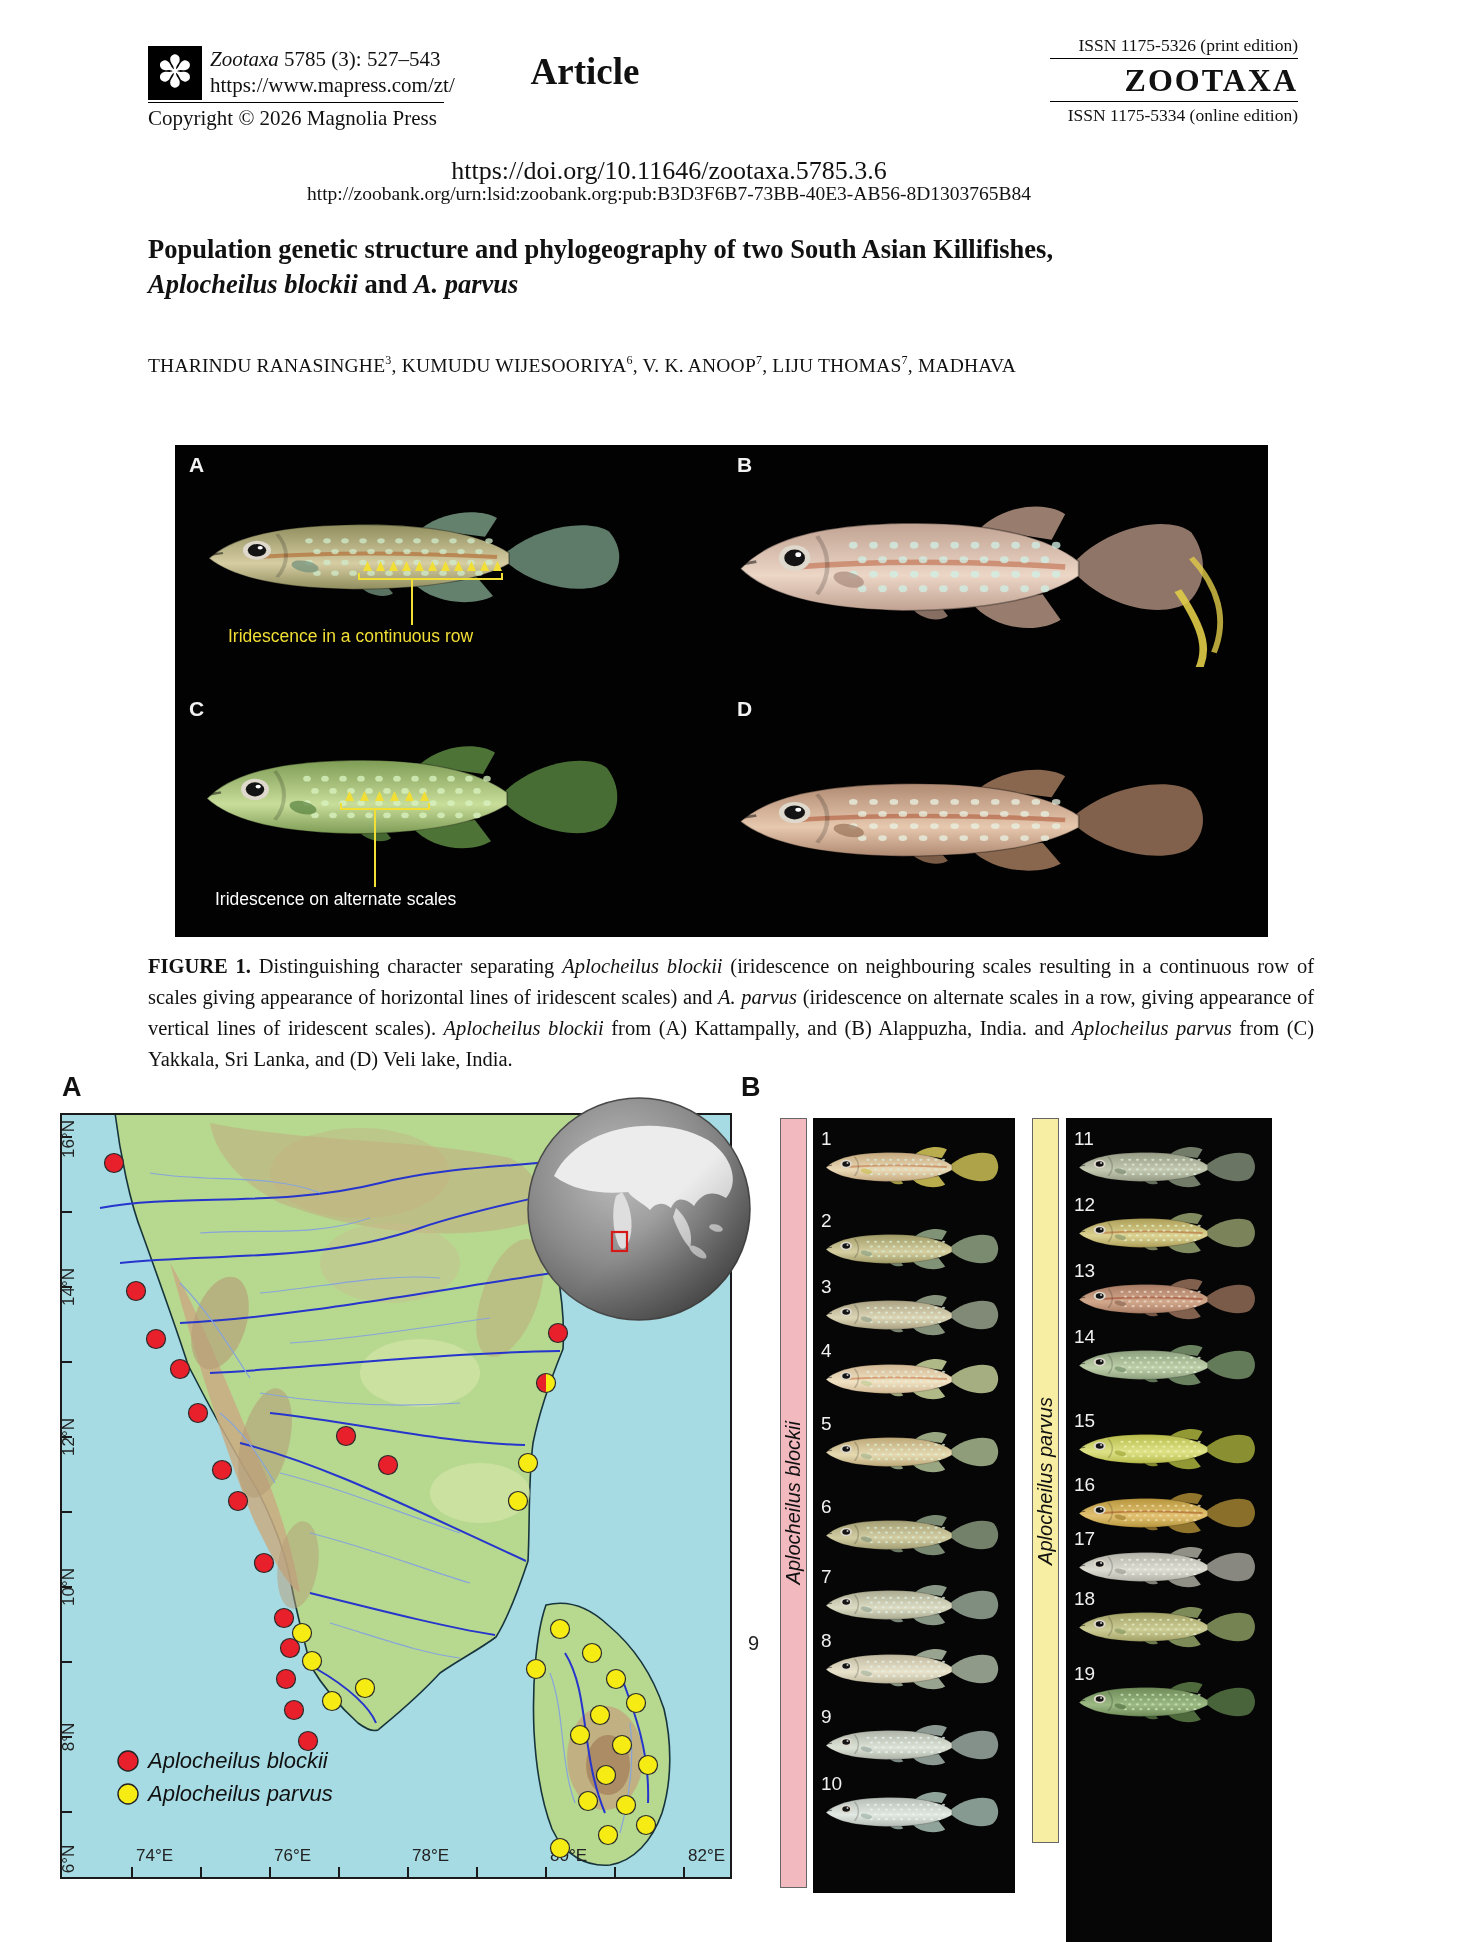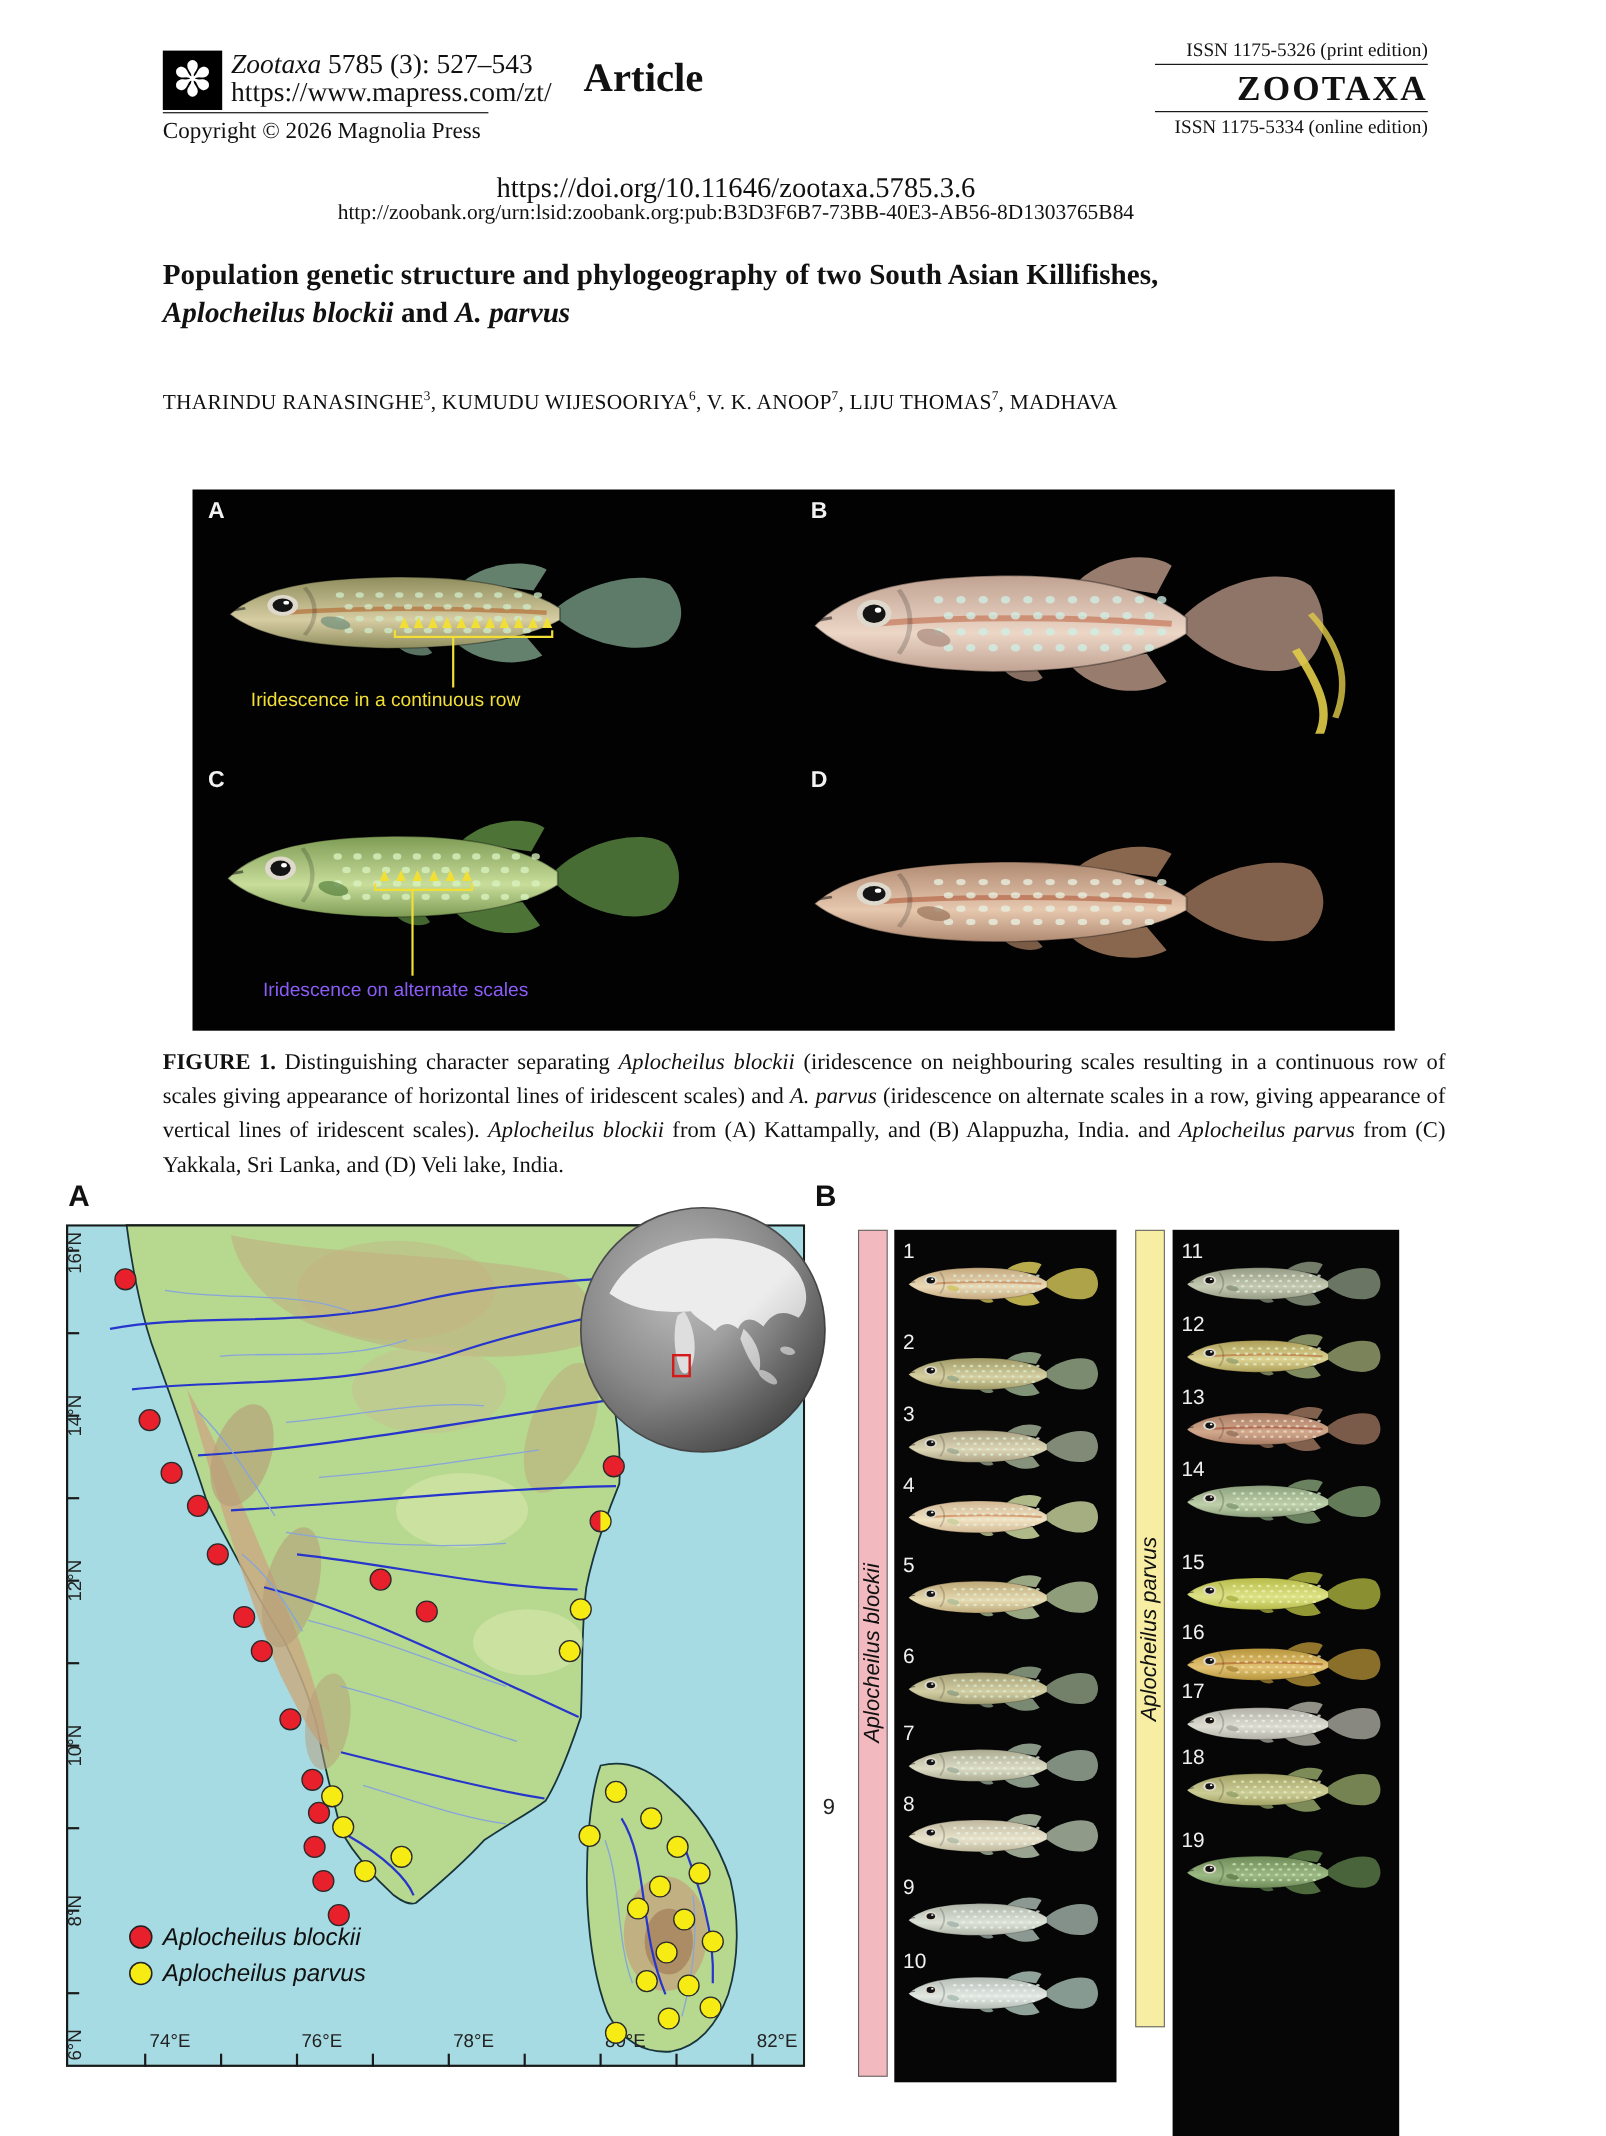--- a/index.html
+++ b/index.html
@@ -10,21 +10,21 @@
   .abs{position:absolute;}
   .it{font-style:italic;}
   .bd{font-weight:bold;}
   sup{font-size:.62em;}
 
   
   .hdr-left{left:148px;top:46px;width:300px;}
   .hdr-left-top{display:flex;align-items:flex-start;}
   .logo{width:54px;height:54px;background:#000;color:#fff;display:flex;align-items:center;justify-content:center;
         font-size:44px;line-height:54px;flex:0 0 54px;}
-  .hdr-left-lines{margin-left:8px;font-size:25px;line-height:26px;white-space:nowrap;}
+  .hdr-left-lines{margin-left:8px;font-size:21px;line-height:26px;white-space:nowrap;}
   .hdr-rule{border-top:1.6px solid #000;margin-top:2px;width:296px;}
   .jcopy{font-size:21px;margin-top:3px;white-space:nowrap;}
   .article-label{left:455px;top:50px;width:260px;text-align:center;font-size:37px;font-weight:bold;}
   .hdr-right{left:1050px;top:34px;width:248px;text-align:right;}
   .issn{font-size:17.5px;line-height:22px;white-space:nowrap;}
   .rule2{border-top:1.6px solid #000;margin:2px 0;}
   .zootaxa{font-size:32px;font-weight:bold;letter-spacing:2px;line-height:38px;}
   .doi{left:0;top:156px;width:1338px;text-align:center;font-size:26px;}
   .zoobank{left:0;top:183px;width:1338px;text-align:center;font-size:19.5px;}
 
@@ -386,21 +386,21 @@
         <polygon points="200,356 204.5,346 209,356" fill="#f2df35"></polygon>
         <polygon points="215,356 219.5,346 224,356" fill="#f2df35"></polygon>
         <polygon points="230,356 234.5,346 239,356" fill="#f2df35"></polygon>
         <polygon points="245,356 249.5,346 254,356" fill="#f2df35"></polygon>
         <path d="M166,358 L166,364 L254,364 L254,358" stroke="#f2df35" stroke-width="2" fill="none"></path>
        <path d="M200,364 L200,442" stroke="#f2df35" stroke-width="2"></path>
       </g>
   </svg>
 
   <div class="ann" style="left: 53px; top: 181px; color: rgb(242, 223, 53);">Iridescence in a continuous row</div>
-  <div class="ann" style="left: 64px; top: 444px; color: #8b5cf6;">Iridescence on alternate scales</div>
+  <div class="ann" style="left: 40px; top: 444px; color: #ffffff;">Iridescence on alternate scales</div>
 </div>
 
 <p class="abs caption"><span class="bd">FIGURE 1.</span><span> Distinguishing character separating </span><span class="it">Aplocheilus blockii</span><span> (iridescence on neighbouring scales resulting in a continuous row of scales giving appearance of horizontal lines of iridescent scales) and </span><span class="it">A. parvus</span><span> (iridescence on alternate scales in a row, giving appearance of vertical lines of iridescent scales). </span><span class="it">Aplocheilus blockii</span><span> from (A) Kattampally, and (B) Alappuzha, India. and </span><span class="it">Aplocheilus parvus</span><span> from (C) Yakkala, Sri Lanka, and (D) Veli lake, India.</span></p>
 
 <div class="abs plabel" style="left:62px;top:1072px">A</div>
 <div class="abs plabel" style="left:741px;top:1072px">B</div>
 
 <div class="abs map">
   <svg id="map-svg" width="672" height="766" viewBox="0 0 672 766">
     <rect id="sea" x="0" y="0" width="672" height="766" fill="#a6dbe3"></rect>

